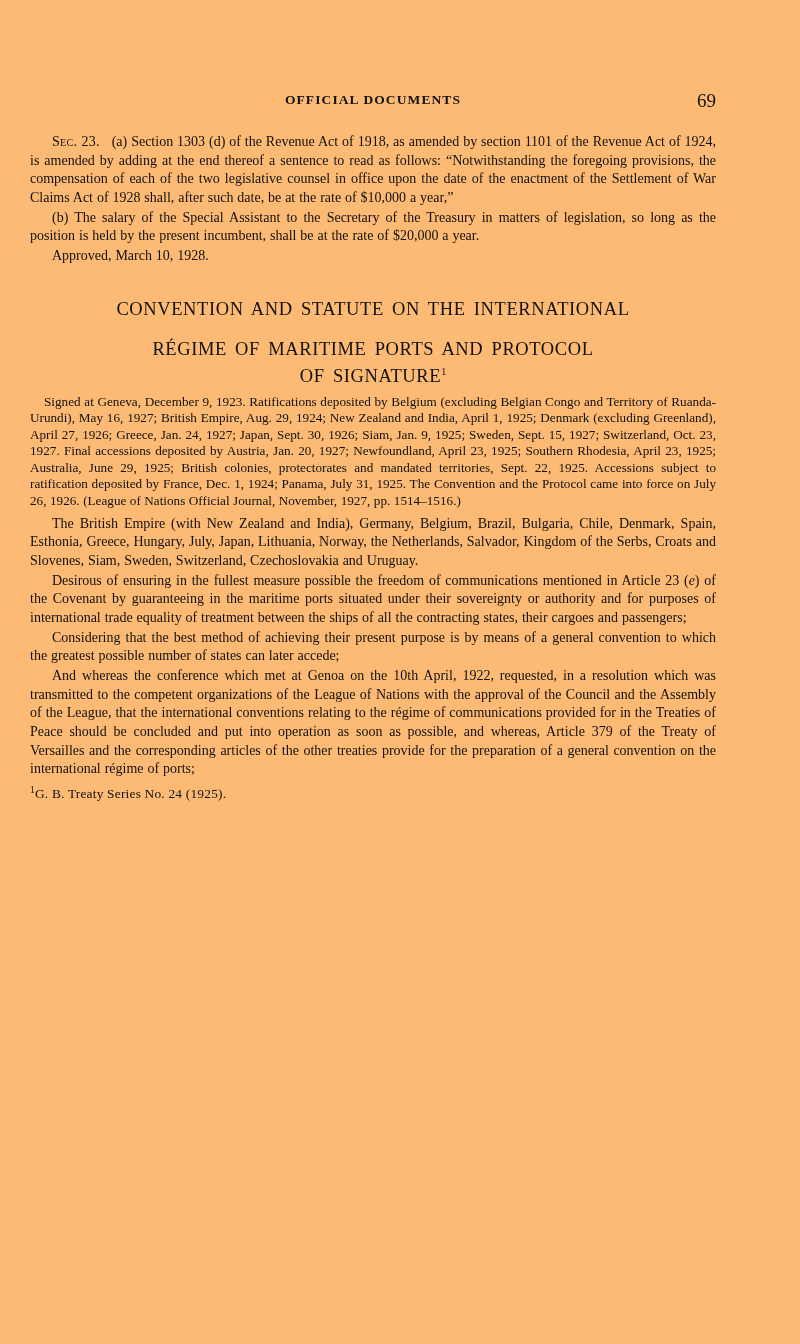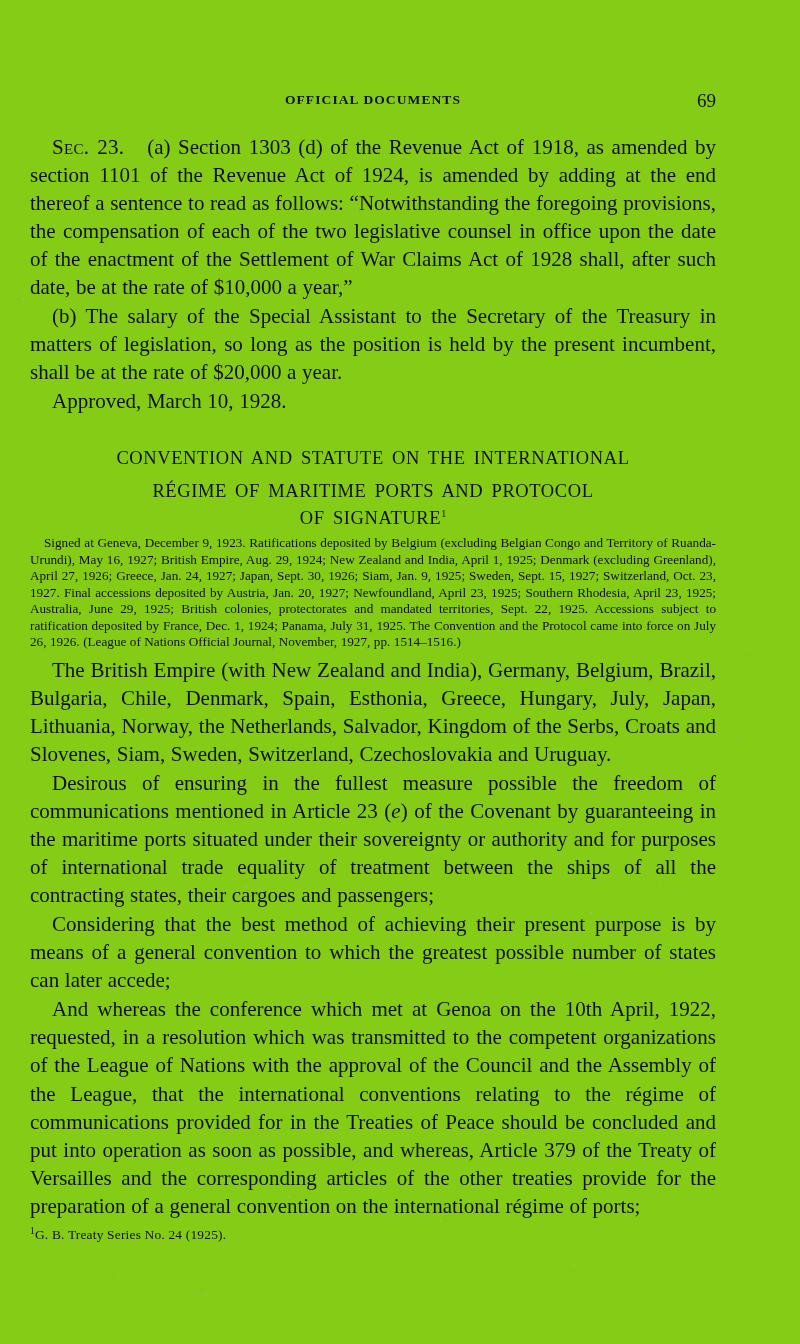--- a/index.html
+++ b/index.html
@@ -5,21 +5,21 @@
   html, body {
     margin: 0;
     padding: 0;
     background: #ffffff;
   }
   .page {
     position: relative;
     width: 800px;
     height: 1344px;
     margin: 0 auto;
-    background: #84cc16;
+    background: #fdba74;
     font-family: "Liberation Serif", "DejaVu Serif", serif;
     color: #111111;
     overflow: hidden;
   }
   .content {
     position: absolute;
     left: 30px;
     top: 0;
     width: 686px;
   }
@@ -66,21 +66,21 @@
     letter-spacing: 0.6px;
   }
   .heading .sup {
     font-size: 10px;
     vertical-align: super;
     letter-spacing: 0;
   }
 
   
   p.body {
-    font-size: 21px;
+    font-size: 14px;
     line-height: 1.335;
     text-align: justify;
     text-align-last: left;
     margin: 0;
     text-indent: 22px;
     word-spacing: 0.4px;
   }
   p.body.tight { margin-top: 1px; }
 
   .smallcaps {
@@ -139,21 +139,21 @@
 
     <p class="body"><span class="smallcaps">Sec. 23.</span>&nbsp;&nbsp; <span>(a) Section 1303 (d) of the Revenue Act of 1918, as amended by section 1101 of the Revenue Act of 1924, is amended by adding at the end thereof a sentence to read as follows: “Notwithstanding the foregoing provisions, the compensation of each of the two legislative counsel in office upon the date of the enactment of the Settlement of War Claims Act of 1928 shall, after such date, be at the rate of $10,000 a year,”</span></p>
 
     <p class="body tight">(b) The salary of the Special Assistant to the Secretary of the Treasury in matters of legislation, so long as the position is held by the present incumbent, shall be at the rate of $20,000 a year.</p>
 
     <p class="body tight">Approved, March 10, 1928.</p>
 
     <div class="gap-md"></div>
 
     <div class="heading block2">CONVENTION AND STATUTE ON THE INTERNATIONAL</div>
-    <div class="heading block2" style="margin-top:8px">RÉGIME OF MARITIME PORTS AND PROTOCOL</div>
+    <div class="heading block2" style="margin-top:16px">RÉGIME OF MARITIME PORTS AND PROTOCOL</div>
     <div class="heading block2" style="margin-top:0"><span>OF SIGNATURE</span><span class="sup">1</span></div>
 
     <p class="fineprint">Signed at Geneva, December 9, 1923. Ratifications deposited by Belgium (excluding Belgian Congo and Territory of Ruanda-Urundi), May 16, 1927; British Empire, Aug. 29, 1924; New Zealand and India, April 1, 1925; Denmark (excluding Greenland), April 27, 1926; Greece, Jan. 24, 1927; Japan, Sept. 30, 1926; Siam, Jan. 9, 1925; Sweden, Sept. 15, 1927; Switzerland, Oct. 23, 1927. Final accessions deposited by Austria, Jan. 20, 1927; Newfoundland, April 23, 1925; Southern Rhodesia, April 23, 1925; Australia, June 29, 1925; British colonies, protectorates and mandated territories, Sept. 22, 1925. Accessions subject to ratification deposited by France, Dec. 1, 1924; Panama, July 31, 1925. The Convention and the Protocol came into force on July 26, 1926. (League of Nations Official Journal, November, 1927, pp. 1514–1516.)</p>
 
     <div class="gap-sm"></div>
 
     <p class="body">The British Empire (with New Zealand and India), Germany, Belgium, Brazil, Bulgaria, Chile, Denmark, Spain, Esthonia, Greece, Hungary, July, Japan, Lithuania, Norway, the Netherlands, Salvador, Kingdom of the Serbs, Croats and Slovenes, Siam, Sweden, Switzerland, Czechoslovakia and Uruguay.</p>
 
     <p class="body tight"><span>Desirous of ensuring in the fullest measure possible the freedom of communications mentioned in Article 23 (</span><span class="ital">e</span><span>) of the Covenant by guaranteeing in the maritime ports situated under their sovereignty or authority and for purposes of international trade equality of treatment between the ships of all the contracting states, their cargoes and passengers;</span></p>
 

